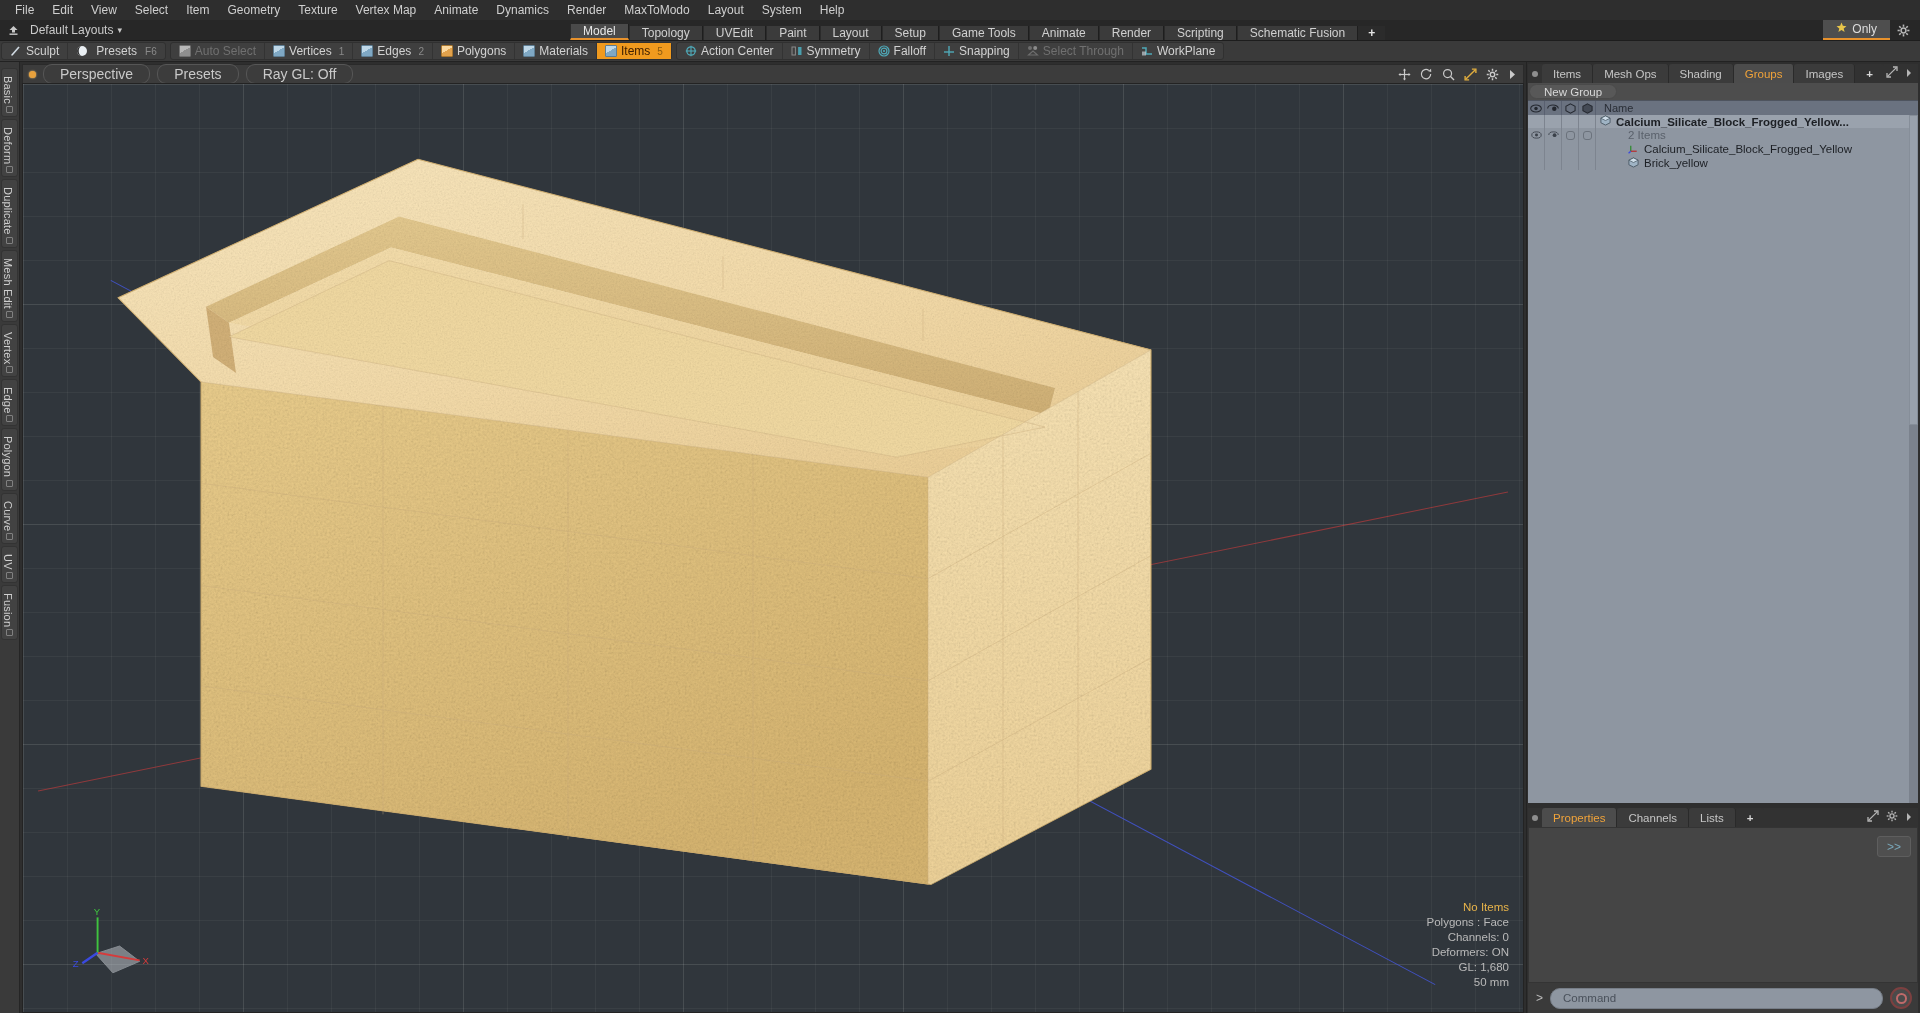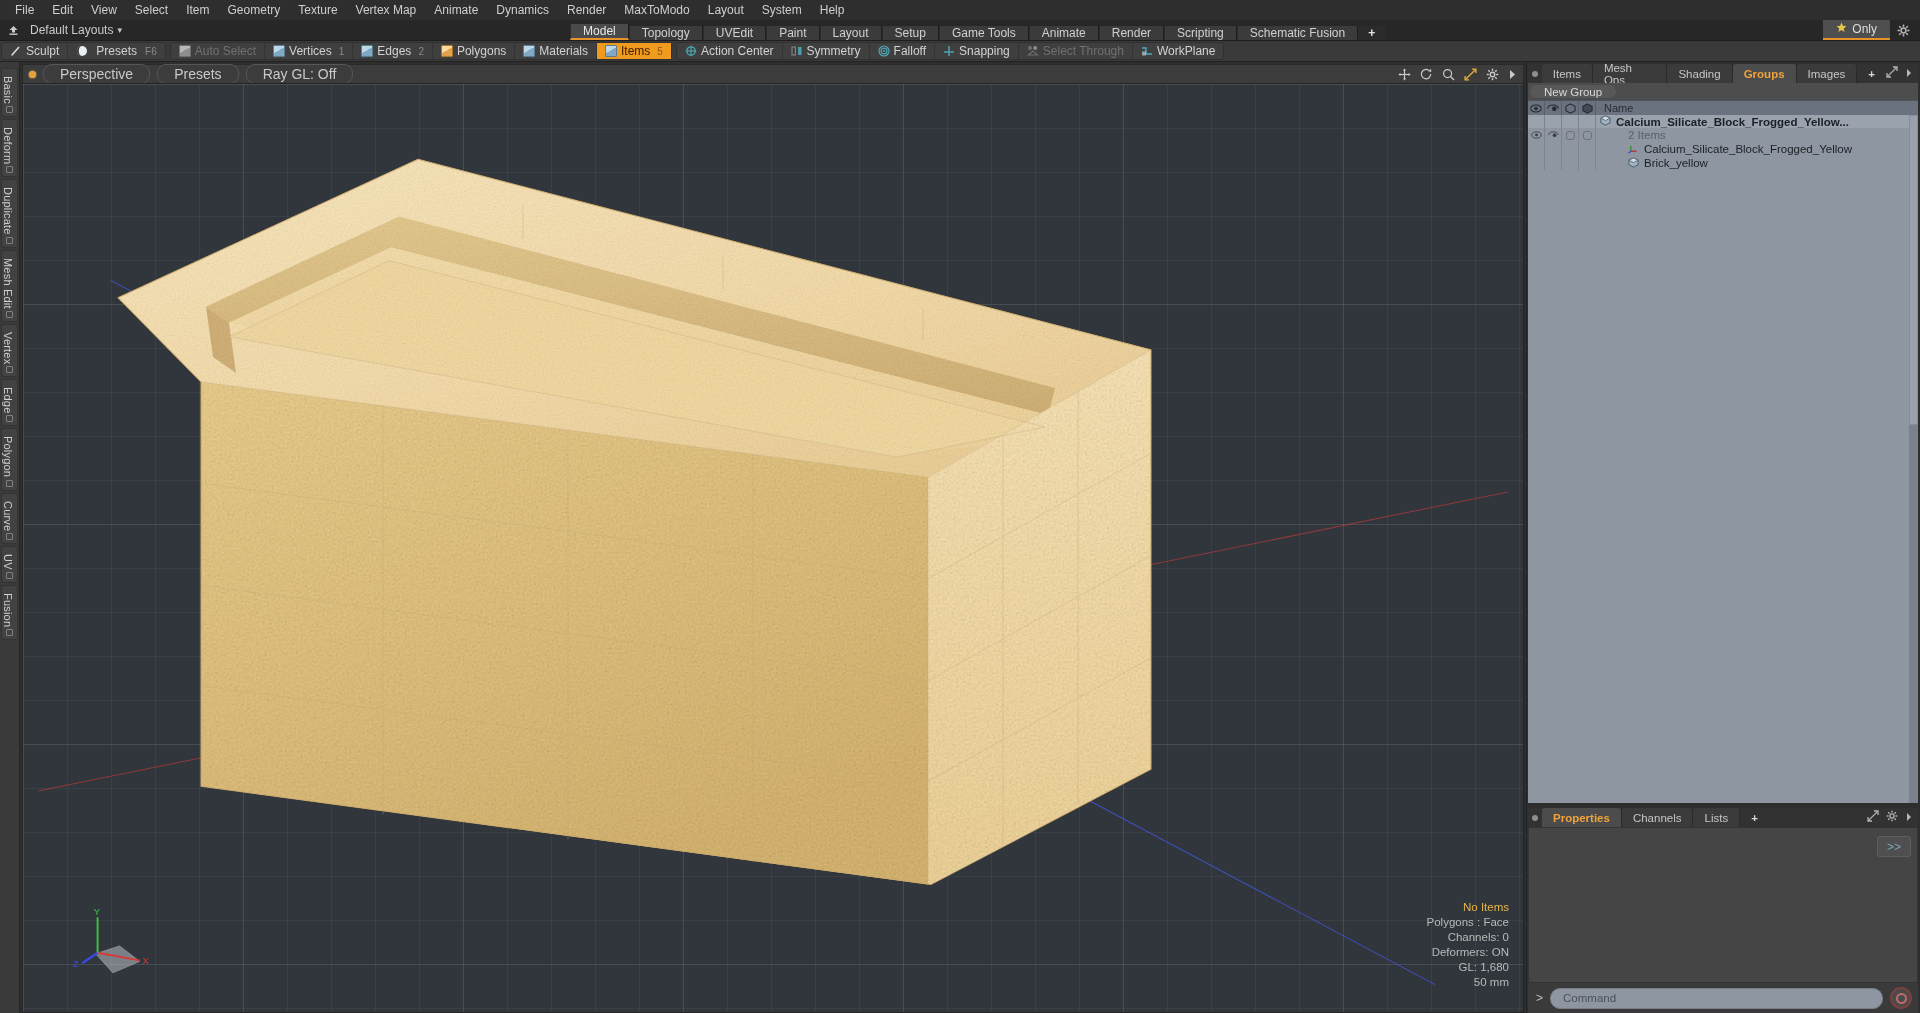--- a/index.html
+++ b/index.html
@@ -103,21 +103,21 @@
                      border:1px solid #3a3a3a; color:#d7d7d7; font-size:11.5px; gap:9px;}
 
   
   .rpanel { width:394px; flex:0 0 394px; background:#2e2e2e; display:flex; flex-direction:column;
             border-left:1px solid #232323; padding:2px 2px 0 1px;}
   .ptabs { height:19px; display:flex; align-items:stretch; background:#323232; flex:0 0 19px; }
   .pdot { width:14px; display:flex; align-items:center; justify-content:center;}
   .pdot i { width:6px;height:6px;border-radius:50%;background:#8e8e8e; display:block;}
   .ptab { padding:0 11px; display:flex; align-items:center; font-size:11.5px; color:#c6c6c6;
           background:#3b3b3b; border-right:1px solid #2a2a2a; border-top-left-radius:3px; border-top-right-radius:3px;}
-  .ptab.active { background:#4c4c4c; color:#f0a33a;font-weight:bold; }
+  .ptab.active { background:#4c4c4c; color:#f0a33a; }
   .ptab.plus { background:#323232; border:none; color:#d8d8d8; font-weight:bold;}
   .ptabs .sp { flex:1 1 auto; }
   .ptools { display:flex; align-items:center; gap:7px; padding-right:5px; color:#bdbdbd; }
 
   .newgroup { height:17px; background:#4d4d4d; display:flex; align-items:center; flex:0 0 17px;}
   .newgroup span { padding:0 14px; font-size:11.5px; color:#d8d8d8; background:#585858;
                    border:1px solid #4a4a4a; border-radius:8px; height:15px; display:flex; align-items:center; margin-left:1px;}
 
   .treehdr { height:15px; background:#6a7280; display:flex; align-items:stretch; flex:0 0 15px;
              border-top:1px solid #4e545f;}

